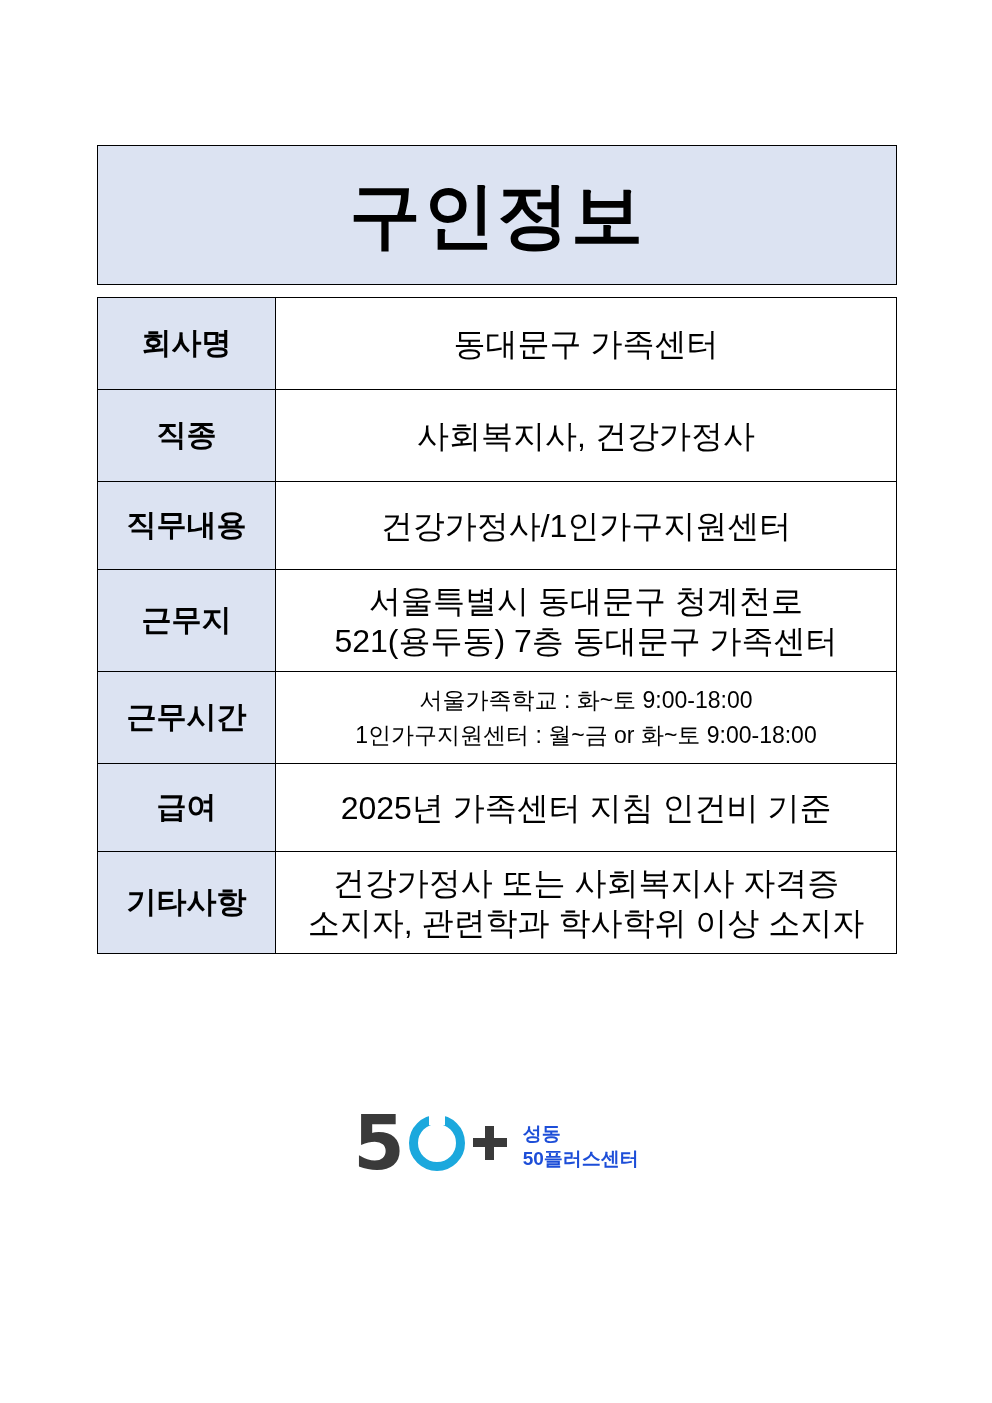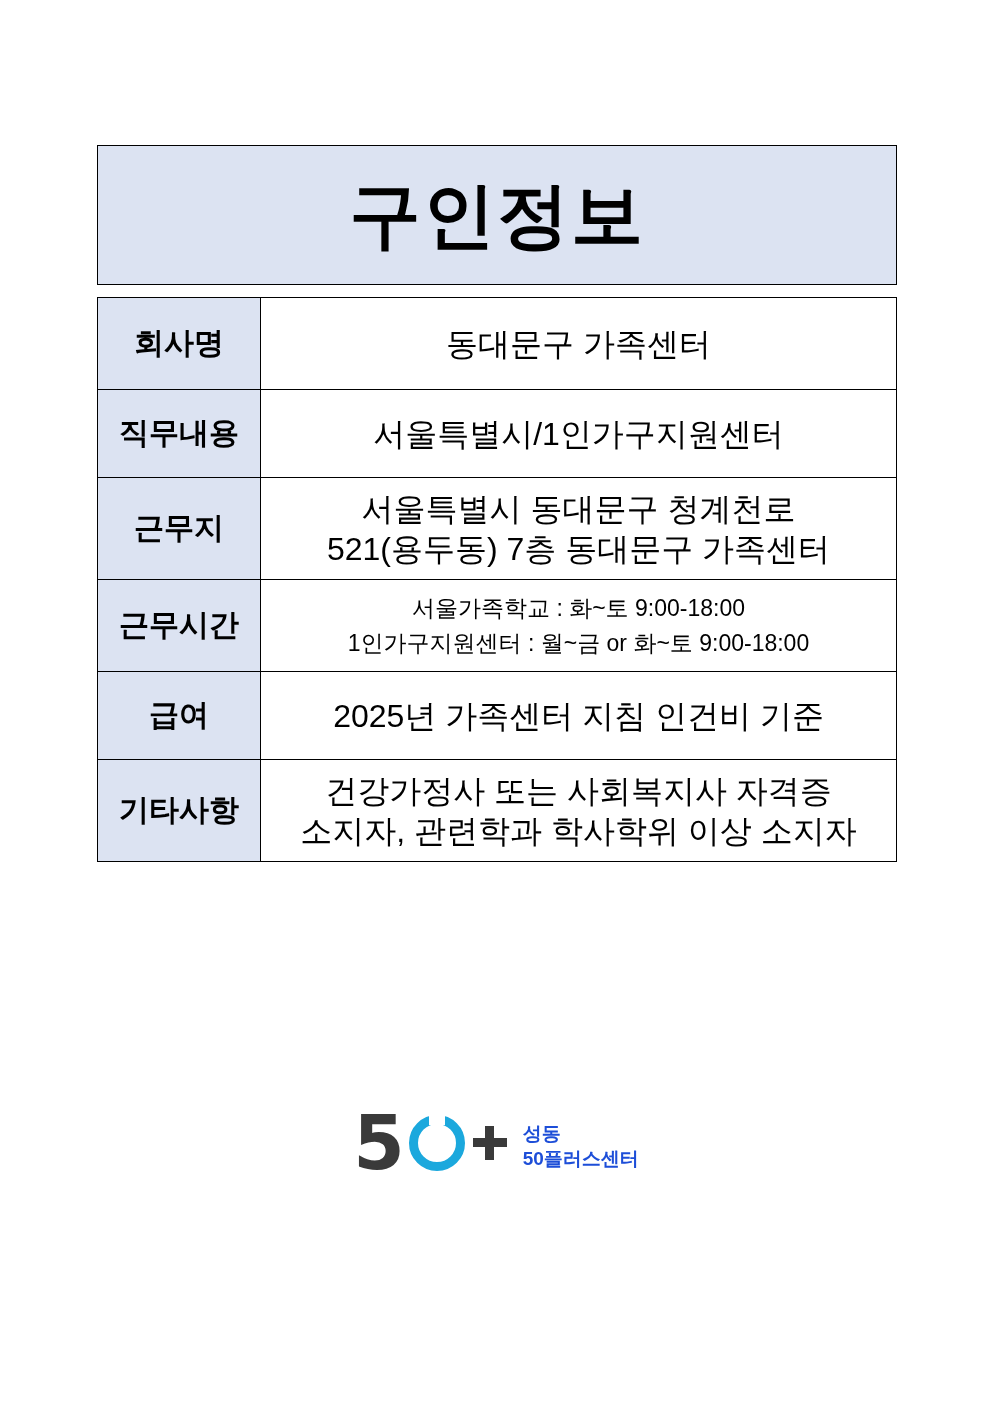--- a/index.html
+++ b/index.html
@@ -49,21 +49,21 @@
   table.info {
     border-collapse: collapse;
     width: 100%;
     table-layout: fixed;
   }
   table.info td {
     border: 1px solid #000000;
     box-sizing: border-box;
   }
   td.label {
-    width: 163px;
+    width: 178px;
     background: #dce3f2;
     text-align: center;
     font-weight: bold;
     font-size: 30px;
     padding: 6px 0;
   }
   td.value {
     background: #ffffff;
     text-align: center;
     font-size: 32px;
@@ -170,24 +170,30 @@
   <div class="gap"></div>
 
   <table class="info">
     <tbody>
       <tr class="r-company">
         <td class="label">회사명</td>
         <td class="value">
           <span class="value-line">동대문구 가족센터</span>
         </td>
       </tr>
+      <tr class="r-jobtype">
+        <td class="label">직종</td>
+        <td class="value">
+          <span class="value-line">사회복지사, 건강가정사</span>
+        </td>
+      </tr>
       <tr class="r-duty">
         <td class="label">직무내용</td>
         <td class="value">
-          <span class="value-line">서울특별시/1인가구지원센터</span>
+          <span class="value-line">건강가정사/1인가구지원센터</span>
         </td>
       </tr>
       <tr class="r-place">
         <td class="label">근무지</td>
         <td class="value">
           <span class="value-line">서울특별시 동대문구 청계천로</span>
           <span class="value-line">521(용두동) 7층 동대문구 가족센터</span>
         </td>
       </tr>
       <tr class="r-hours">

